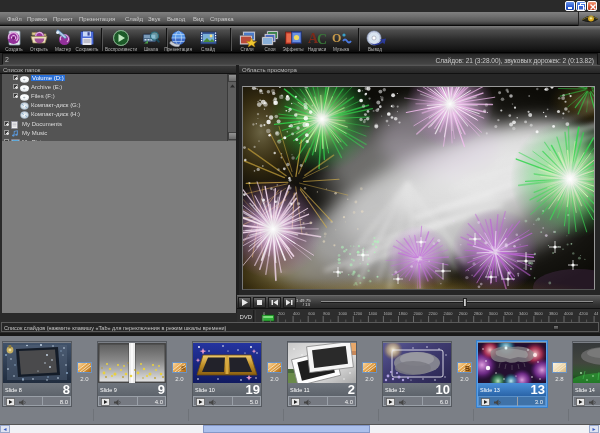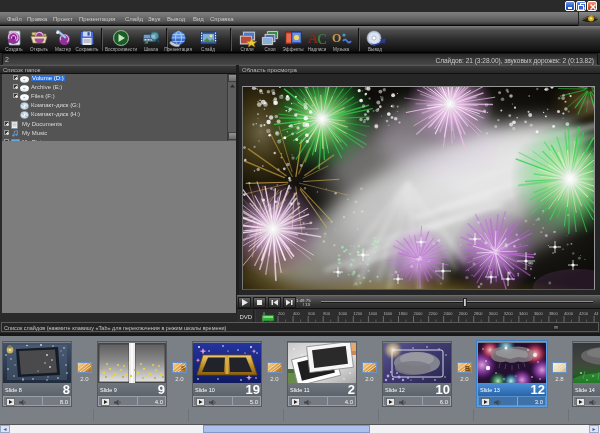--- a/index.html
+++ b/index.html
@@ -1715,21 +1715,21 @@
               <circle cx="38" cy="33" r="0.6"></circle>
               <circle cx="62" cy="36" r="0.7"></circle>
             </g>
 <circle cx="10" cy="25" r="2.2" fill="#fff" opacity="0.95"></circle>
             <circle cx="57" cy="12" r="2" fill="#ffe8e8" opacity="0.95"></circle>
             <circle cx="28" cy="5" r="1.5" fill="#e8ffff" opacity="0.95"></circle>
 </svg>
         </div>
 <div class="lab" style="background:linear-gradient(180deg,#4a90d8,#2a64a8);">
           <span class="nm">Slide 13</span>
-          <span class="num">12</span>
+          <span class="num">13</span>
         </div>
 <div class="bar" style="background:#3f72a8; border-color:#5a90c8;">
           <div class="vline"></div>
 <svg style="position:absolute;left:2px;top:1px" width="9" height="8" viewBox="0 0 9 8">
             <rect x="0.5" y="0.5" width="8" height="7" fill="#e8e8e8" stroke="#555" stroke-width="0.7"></rect>
             <polygon points="3,2 6.5,4 3,6" fill="#222"></polygon>
           </svg>
 <svg style="position:absolute;left:14px;top:1.5px" width="9" height="7" viewBox="0 0 9 7">
             <polygon points="1,2.5 3,2.5 5.5,0.5 5.5,6.5 3,4.5 1,4.5" fill="#444"></polygon>
             <path d="M6.5 2 q1.5 1.5 0 3" stroke="#444" stroke-width="0.7" fill="none"></path>

